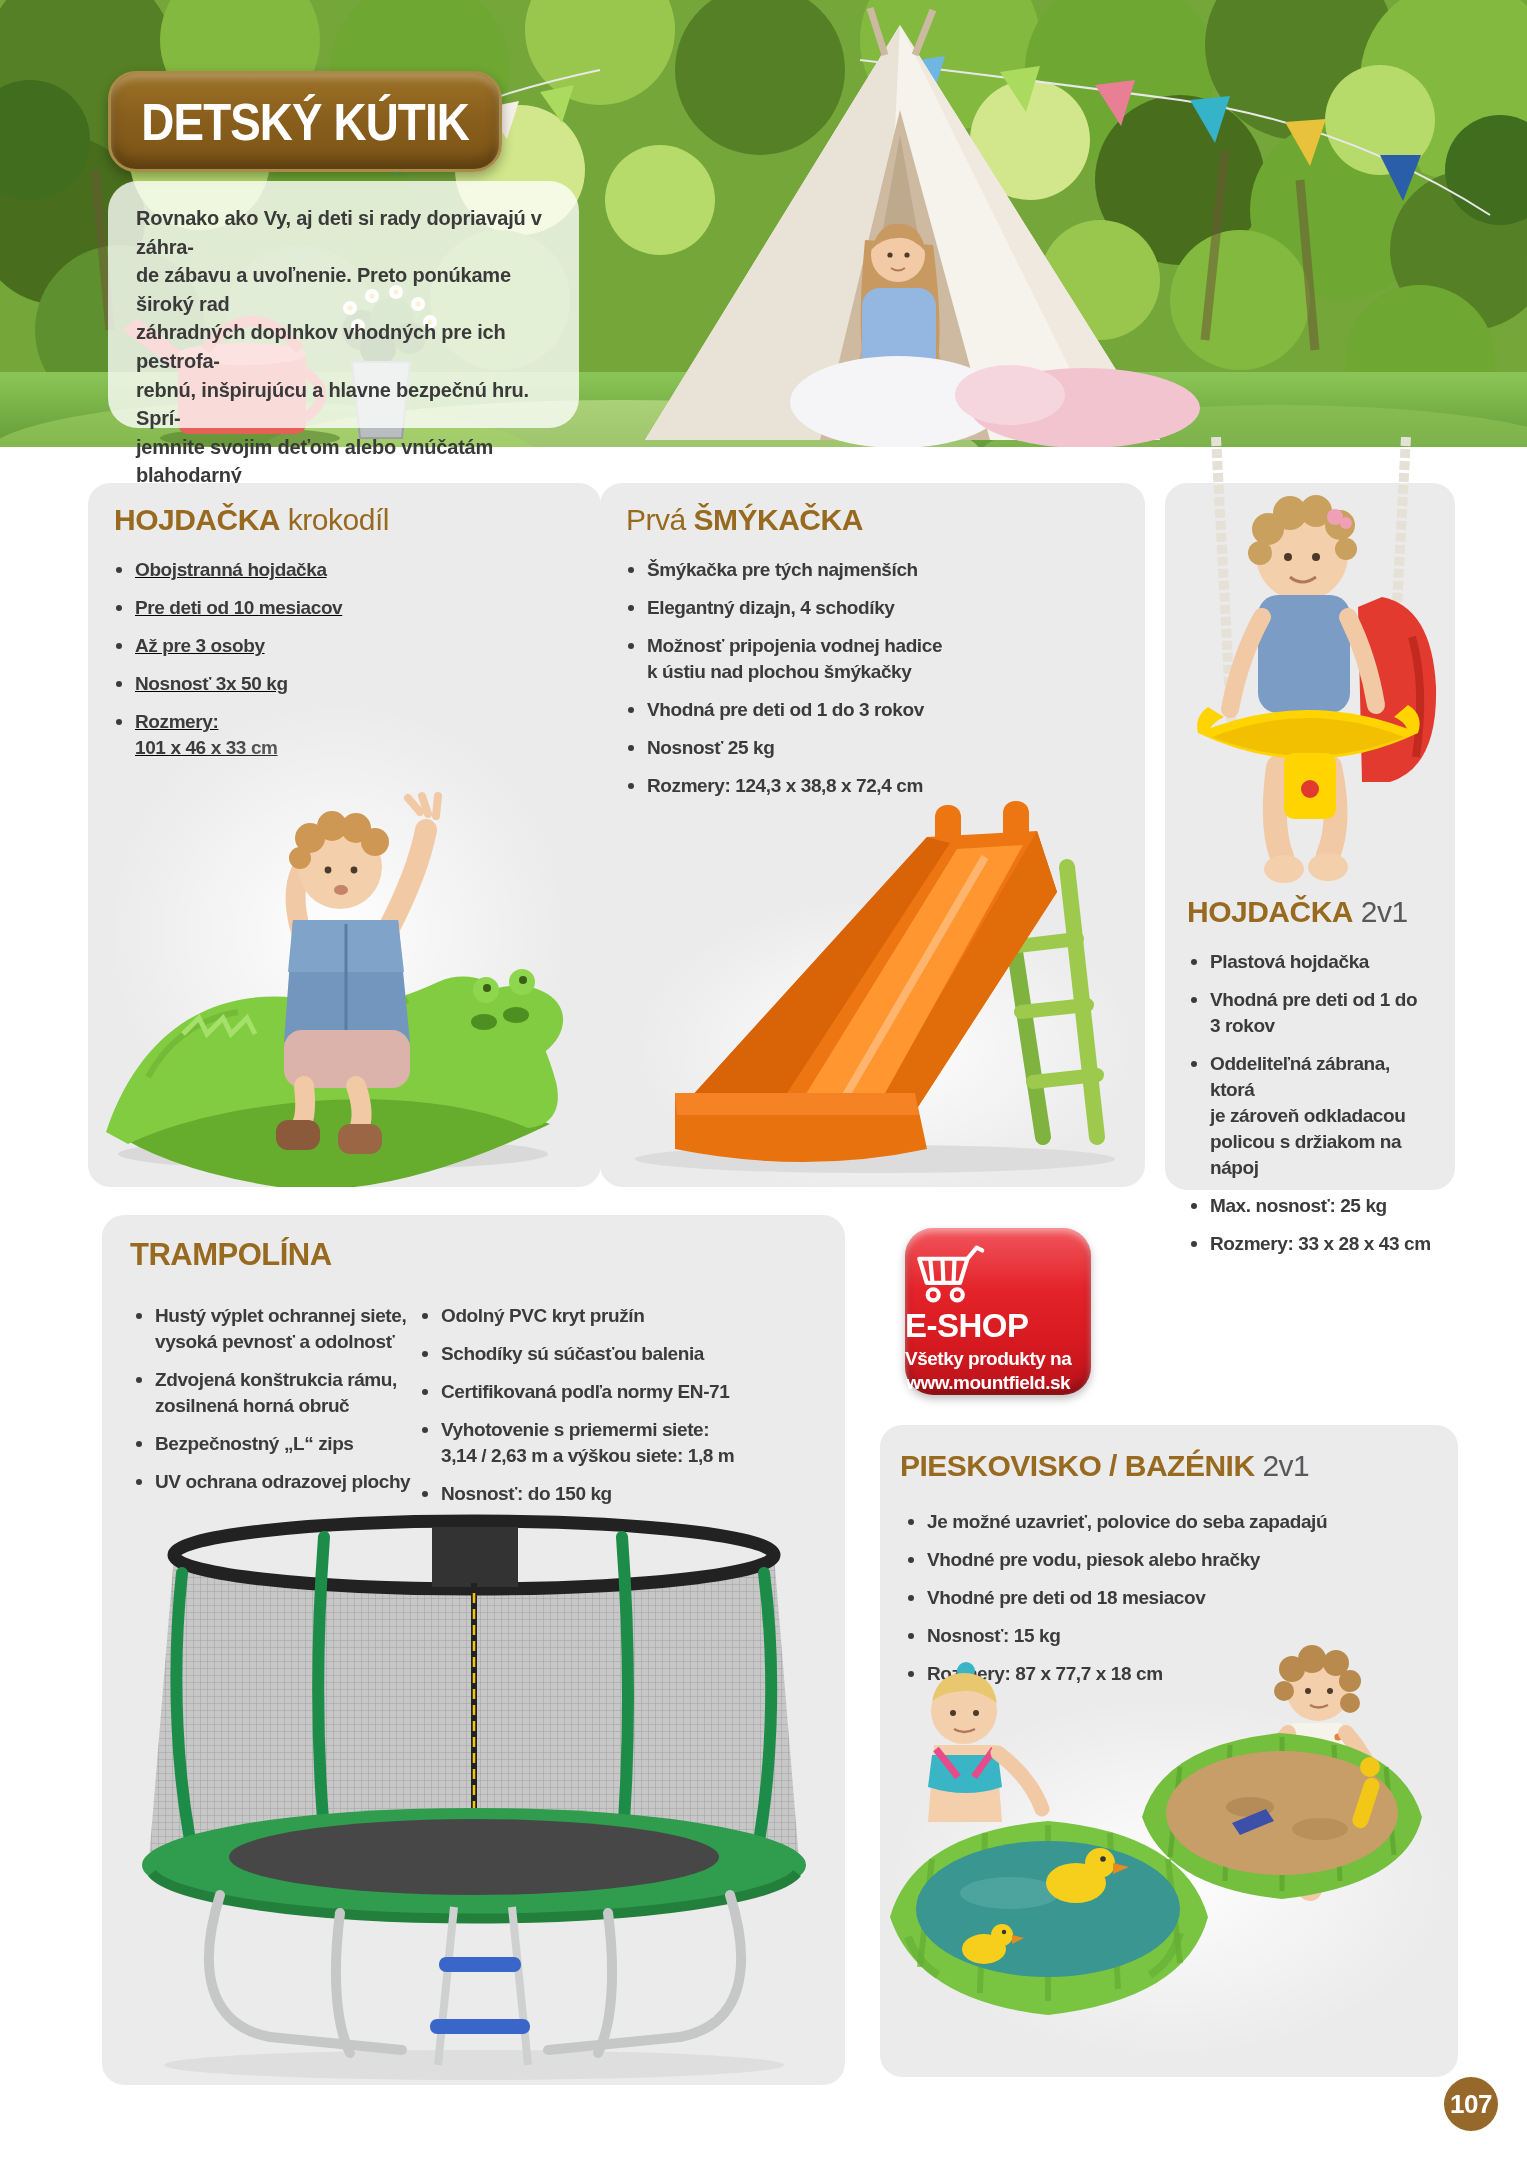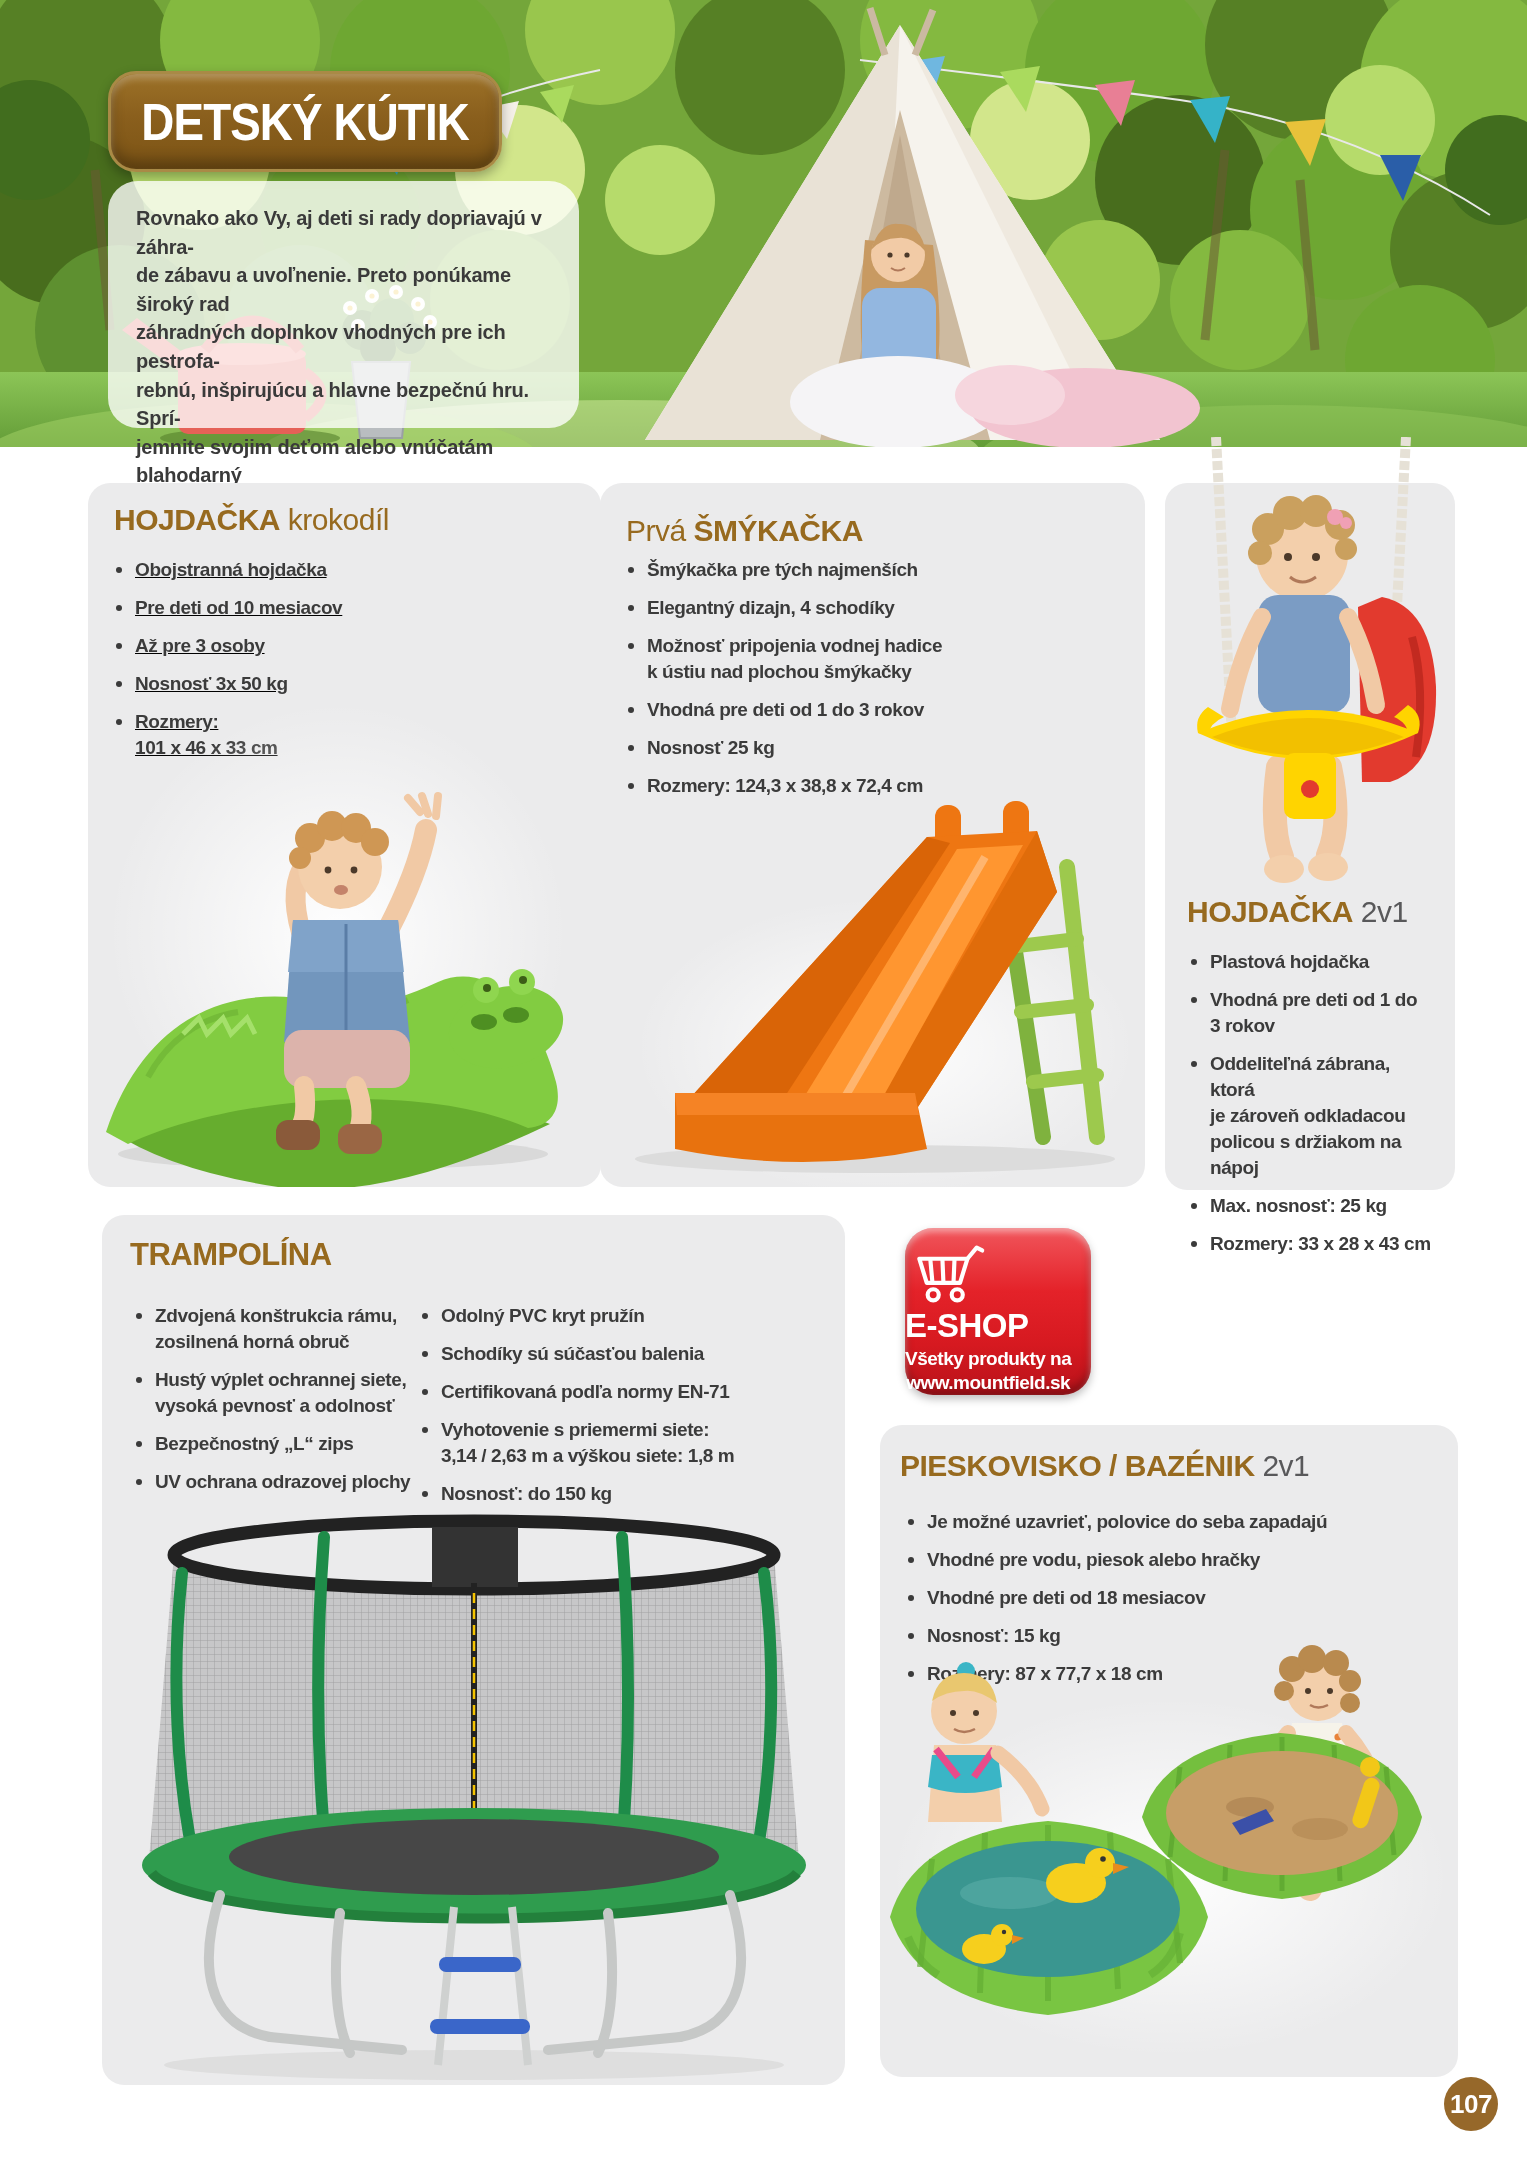--- a/index.html
+++ b/index.html
@@ -236,21 +236,21 @@
             <circle cx="212" cy="176" r="11"></circle>
         </g>
         <circle cx="240" cy="188" r="3.4" fill="#4c3a2a"></circle>
           <circle cx="266" cy="188" r="3.4" fill="#4c3a2a"></circle>
         <ellipse cx="253" cy="208" rx="7" ry="5" fill="#c4836a"></ellipse>
       </g>
     </svg>
   </div>
 
   <div class="card" style="left:600px;top:483px;width:545px;height:704px;">
-    <div class="hdr" style="left:26px;top:20px;margin-top:11px;">
+    <div class="hdr" style="left:26px;top:20px;">
       <span class="tail">Prvá </span><span class="b">ŠMÝKAČKA</span>
     </div>
     <ul class="blt" style="left:26px;top:74px;width:500px;">
       <li><span>Šmýkačka pre tých najmenších</span></li>
       <li><span>Elegantný dizajn, 4 schodíky</span></li>
       <li><span>Možnosť pripojenia vodnej hadice
 k ústiu nad plochou šmýkačky</span></li>
       <li><span>Vhodná pre deti od 1 do 3 rokov</span></li>
       <li><span>Nosnosť 25 kg</span></li>
       <li><span>Rozmery: 124,3 x 38,8 x 72,4 cm</span></li>
@@ -335,24 +335,24 @@
       <path d="M48,296 Q44,280 58,270 L74,280 Q60,286 58,298 Z" fill="#ffd400"></path>
       <path d="M268,296 Q274,278 258,268 L244,280 Q258,286 258,298 Z" fill="#ffd400"></path>
     </g>
   </svg>
 
   <div class="card" style="left:102px;top:1215px;width:743px;height:870px;">
     <div class="hdr" style="left:28px;top:22px;font-size:31px;">
       <span class="b">TRAMPOLÍNA</span>
     </div>
     <ul class="blt" style="left:32px;top:88px;width:290px;">
+      <li><span>Hustý výplet ochrannej siete,
+vysoká pevnosť a odolnosť</span></li>
       <li><span>Zdvojená konštrukcia rámu,
 zosilnená horná obruč</span></li>
-      <li><span>Hustý výplet ochrannej siete,
-vysoká pevnosť a odolnosť</span></li>
       <li><span>Bezpečnostný „L“ zips</span></li>
       <li><span>UV ochrana odrazovej plochy</span></li>
     </ul>
     <ul class="blt" style="left:318px;top:88px;width:400px;">
       <li><span>Odolný PVC kryt pružín</span></li>
       <li><span>Schodíky sú súčasťou balenia</span></li>
       <li><span>Certifikovaná podľa normy EN-71</span></li>
       <li><span>Vyhotovenie s priemermi siete:
 3,14 / 2,63 m a výškou siete: 1,8 m</span></li>
       <li><span>Nosnosť: do 150 kg</span></li>

